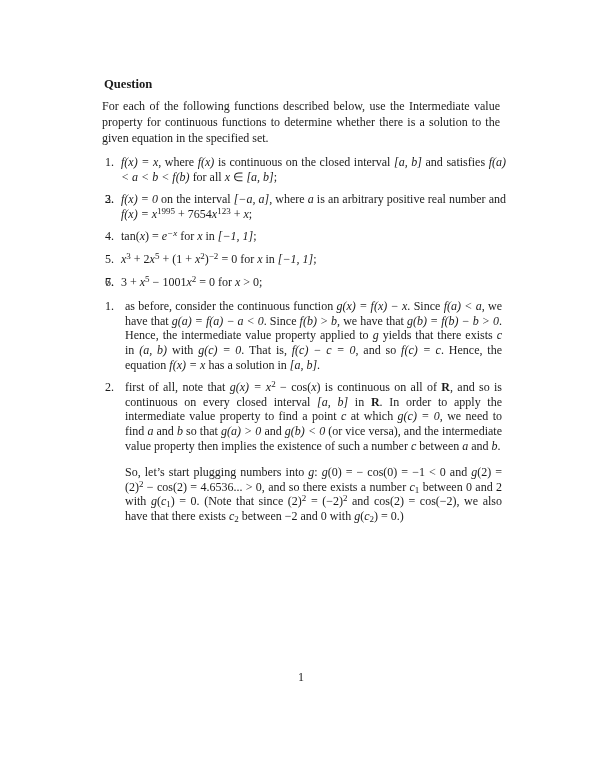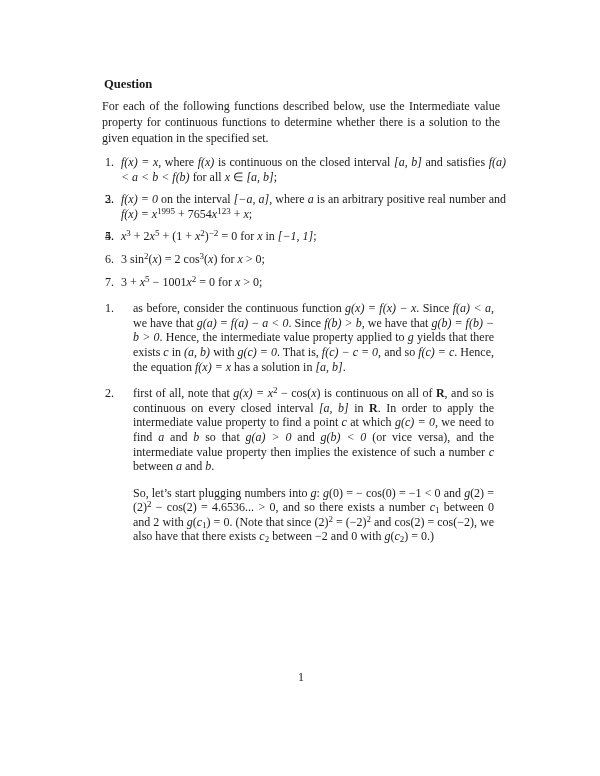--- a/index.html
+++ b/index.html
@@ -49,21 +49,21 @@
     line-height: 14.6px;
   }
   .item-label {
     position: absolute;
     left: 0;
     top: 0;
     width: 18px;
     text-align: right;
   }
   .item p {
-    margin: 12px;
+    margin: 4px;
     text-align: justify;
   }
   .item p + p {
     margin-top: 12px;
   }
   .page-number {
     position: absolute;
     top: 670px;
     left: 96px;
     width: 410px;
@@ -93,28 +93,28 @@
     </div>
     <div class="item">
       <span class="item-label">2.</span>
     </div>
     <div class="item">
       <span class="item-label">3.</span>
       <span><span class="run-m">f(x) = 0</span><span class="run-r"> on the interval </span><span class="run-m">[−a, a]</span><span class="run-r">, where </span><span class="run-m">a</span><span class="run-r"> is an arbitrary positive real number and </span><span class="run-m">f(x) = x</span><span class="run-sup">1995</span><span class="run-r"> + 7654</span><span class="run-m">x</span><span class="run-sup">123</span><span class="run-r"> + </span><span class="run-m">x</span><span class="run-r">;</span></span>
     </div>
     <div class="item">
       <span class="item-label">4.</span>
+      <span><span class="run-r">tan(</span><span class="run-m">x</span><span class="run-r">) = </span><span class="run-m">e</span><span class="run-supm">−x</span><span class="run-r"> for </span><span class="run-m">x</span><span class="run-r"> in </span><span class="run-m">[−1, 1]</span><span class="run-r">;</span></span>
     </div>
     <div class="item">
       <span class="item-label">5.</span>
       <span><span class="run-m">x</span><span class="run-sup">3</span><span class="run-r"> + 2</span><span class="run-m">x</span><span class="run-sup">5</span><span class="run-r"> + (1 + </span><span class="run-m">x</span><span class="run-sup">2</span><span class="run-r">)</span><span class="run-sup">−2</span><span class="run-r"> = 0 for </span><span class="run-m">x</span><span class="run-r"> in </span><span class="run-m">[−1, 1]</span><span class="run-r">;</span></span>
     </div>
     <div class="item">
       <span class="item-label">6.</span>
-      <span><span class="run-r">3 sin</span><span class="run-sup">2</span><span class="run-r">(</span><span class="run-m">x</span><span class="run-r">) = 2 cos</span><span class="run-sup">3</span><span class="run-r">(</span><span class="run-m">x</span><span class="run-r">) for </span><span class="run-m">x</span><span class="run-r"> &gt; 0;</span></span>
     </div>
     <div class="item">
       <span class="item-label">7.</span>
       <span><span class="run-r">3 + </span><span class="run-m">x</span><span class="run-sup">5</span><span class="run-r"> − 1001</span><span class="run-m">x</span><span class="run-sup">2</span><span class="run-r"> = 0 for </span><span class="run-m">x</span><span class="run-r"> &gt; 0;</span></span>
     </div>
   </div>
 
 
   <div class="list answer-list">
     <div class="item">

